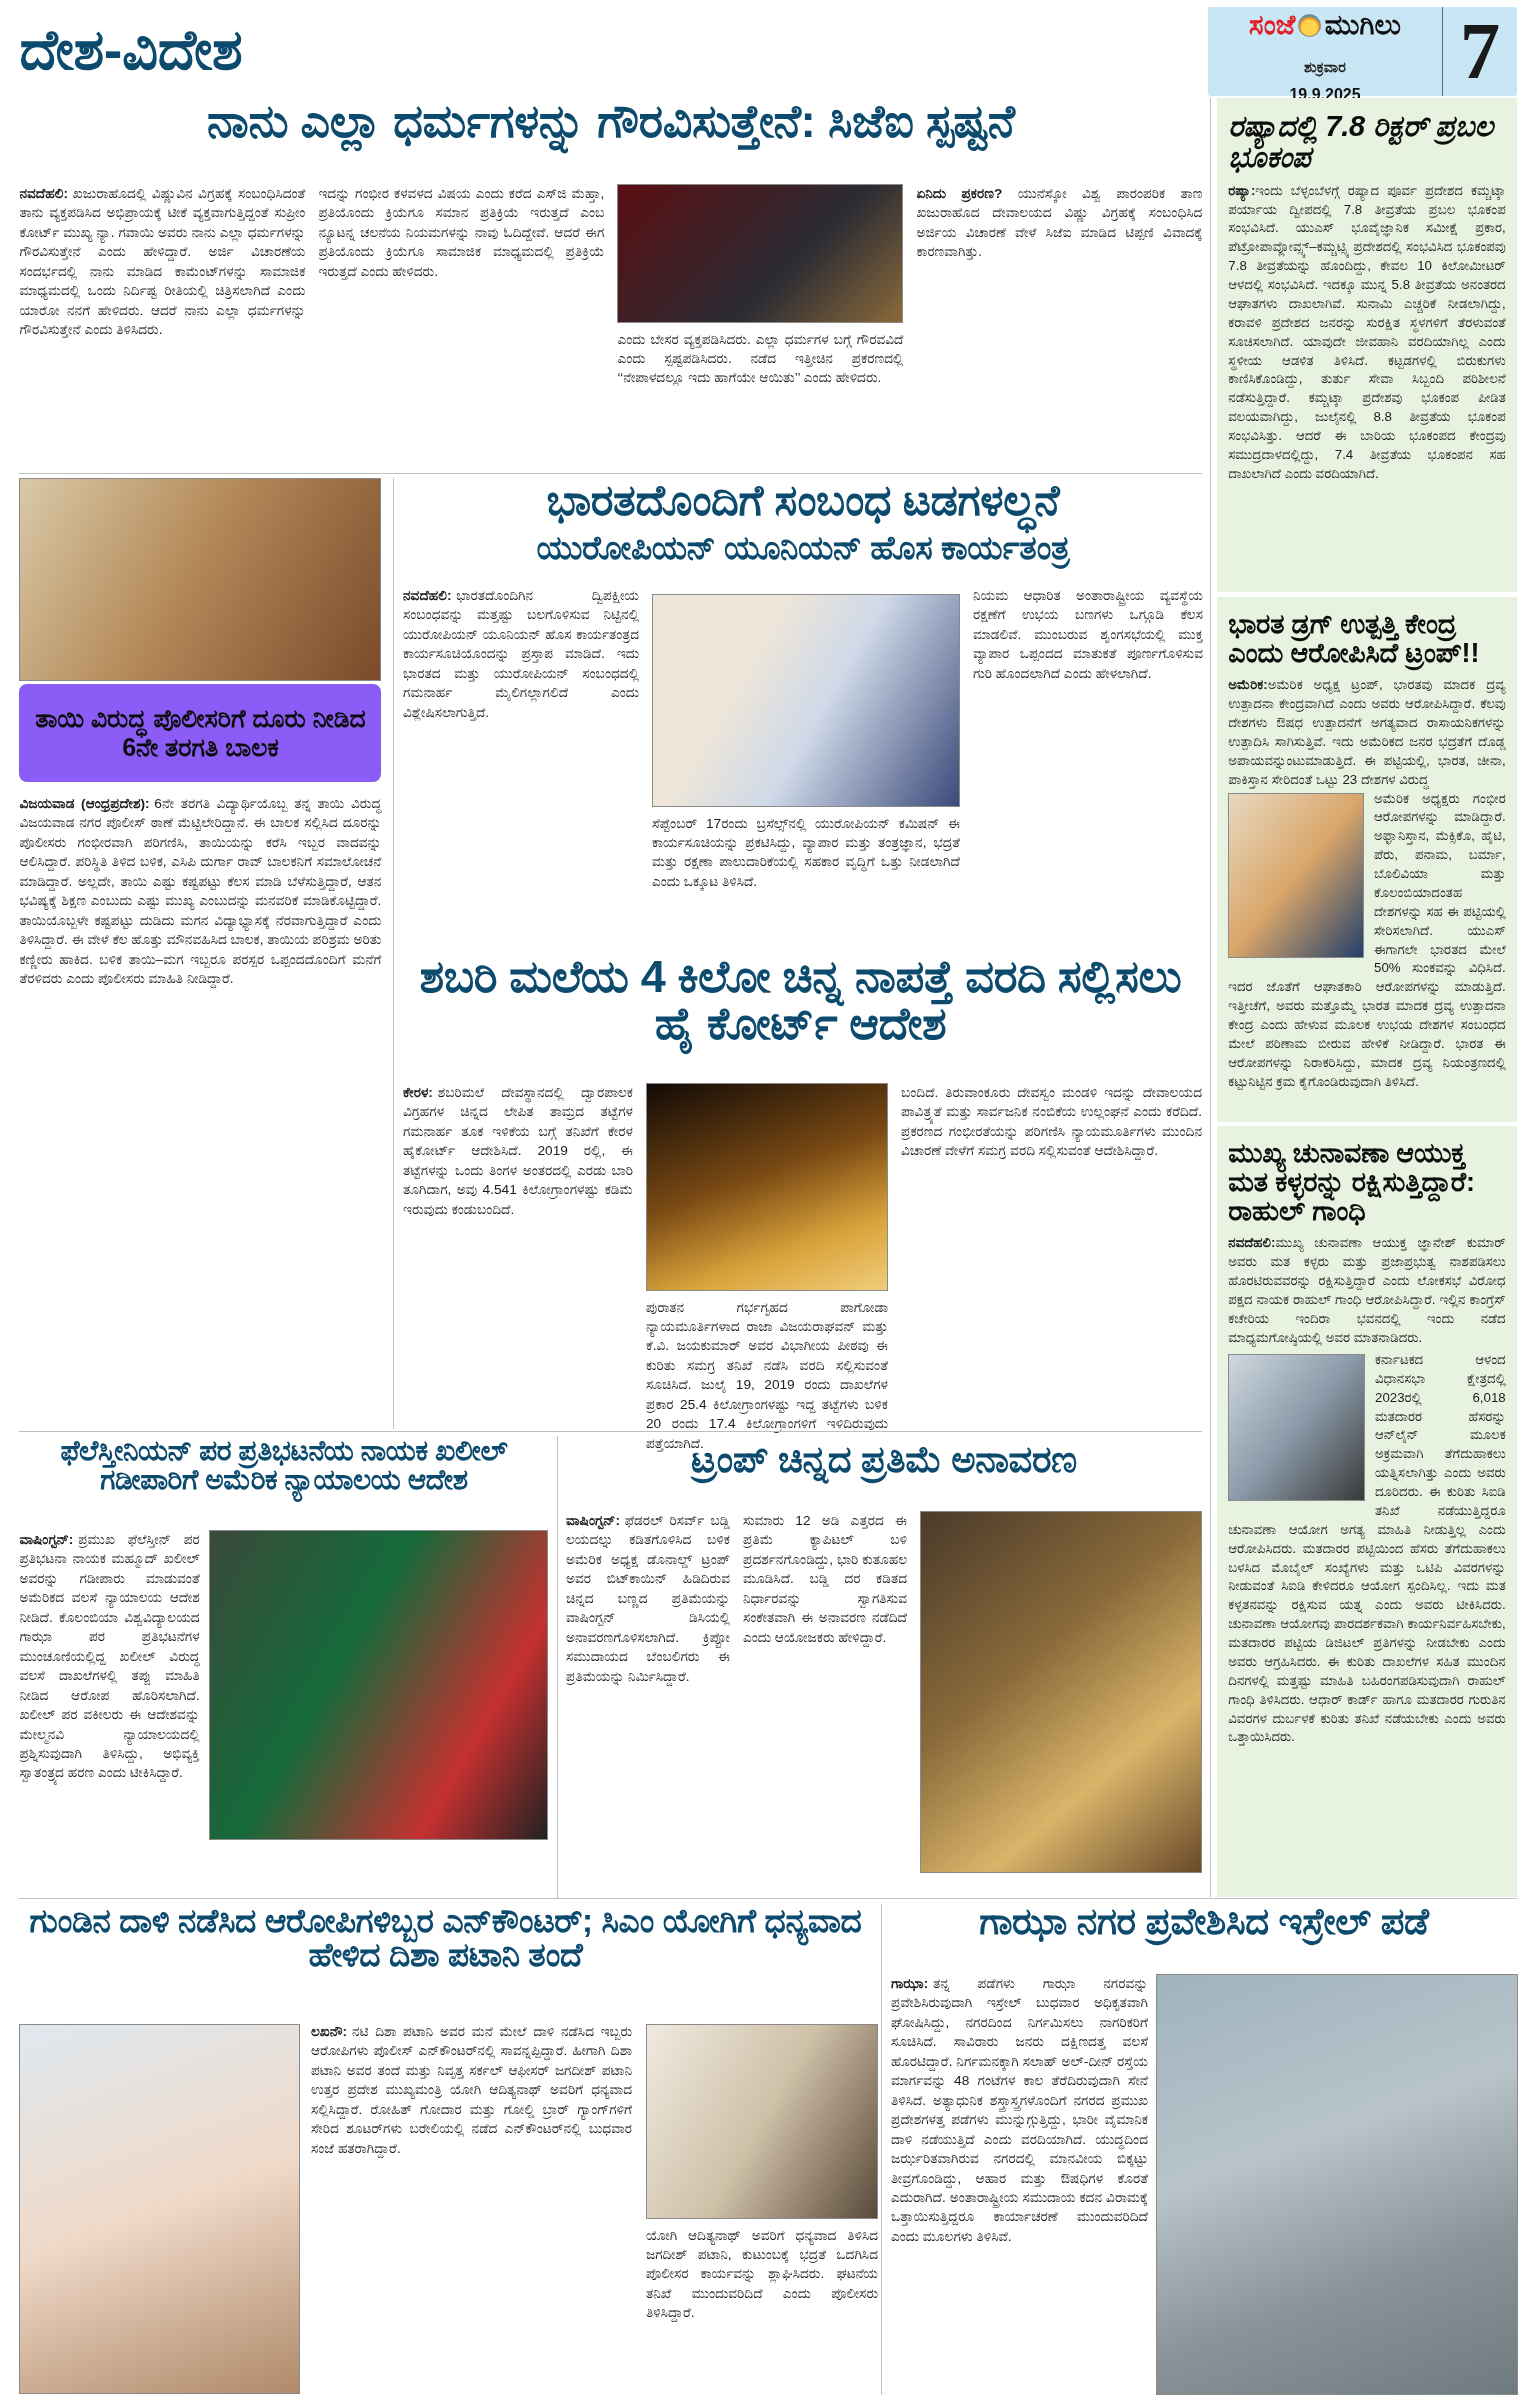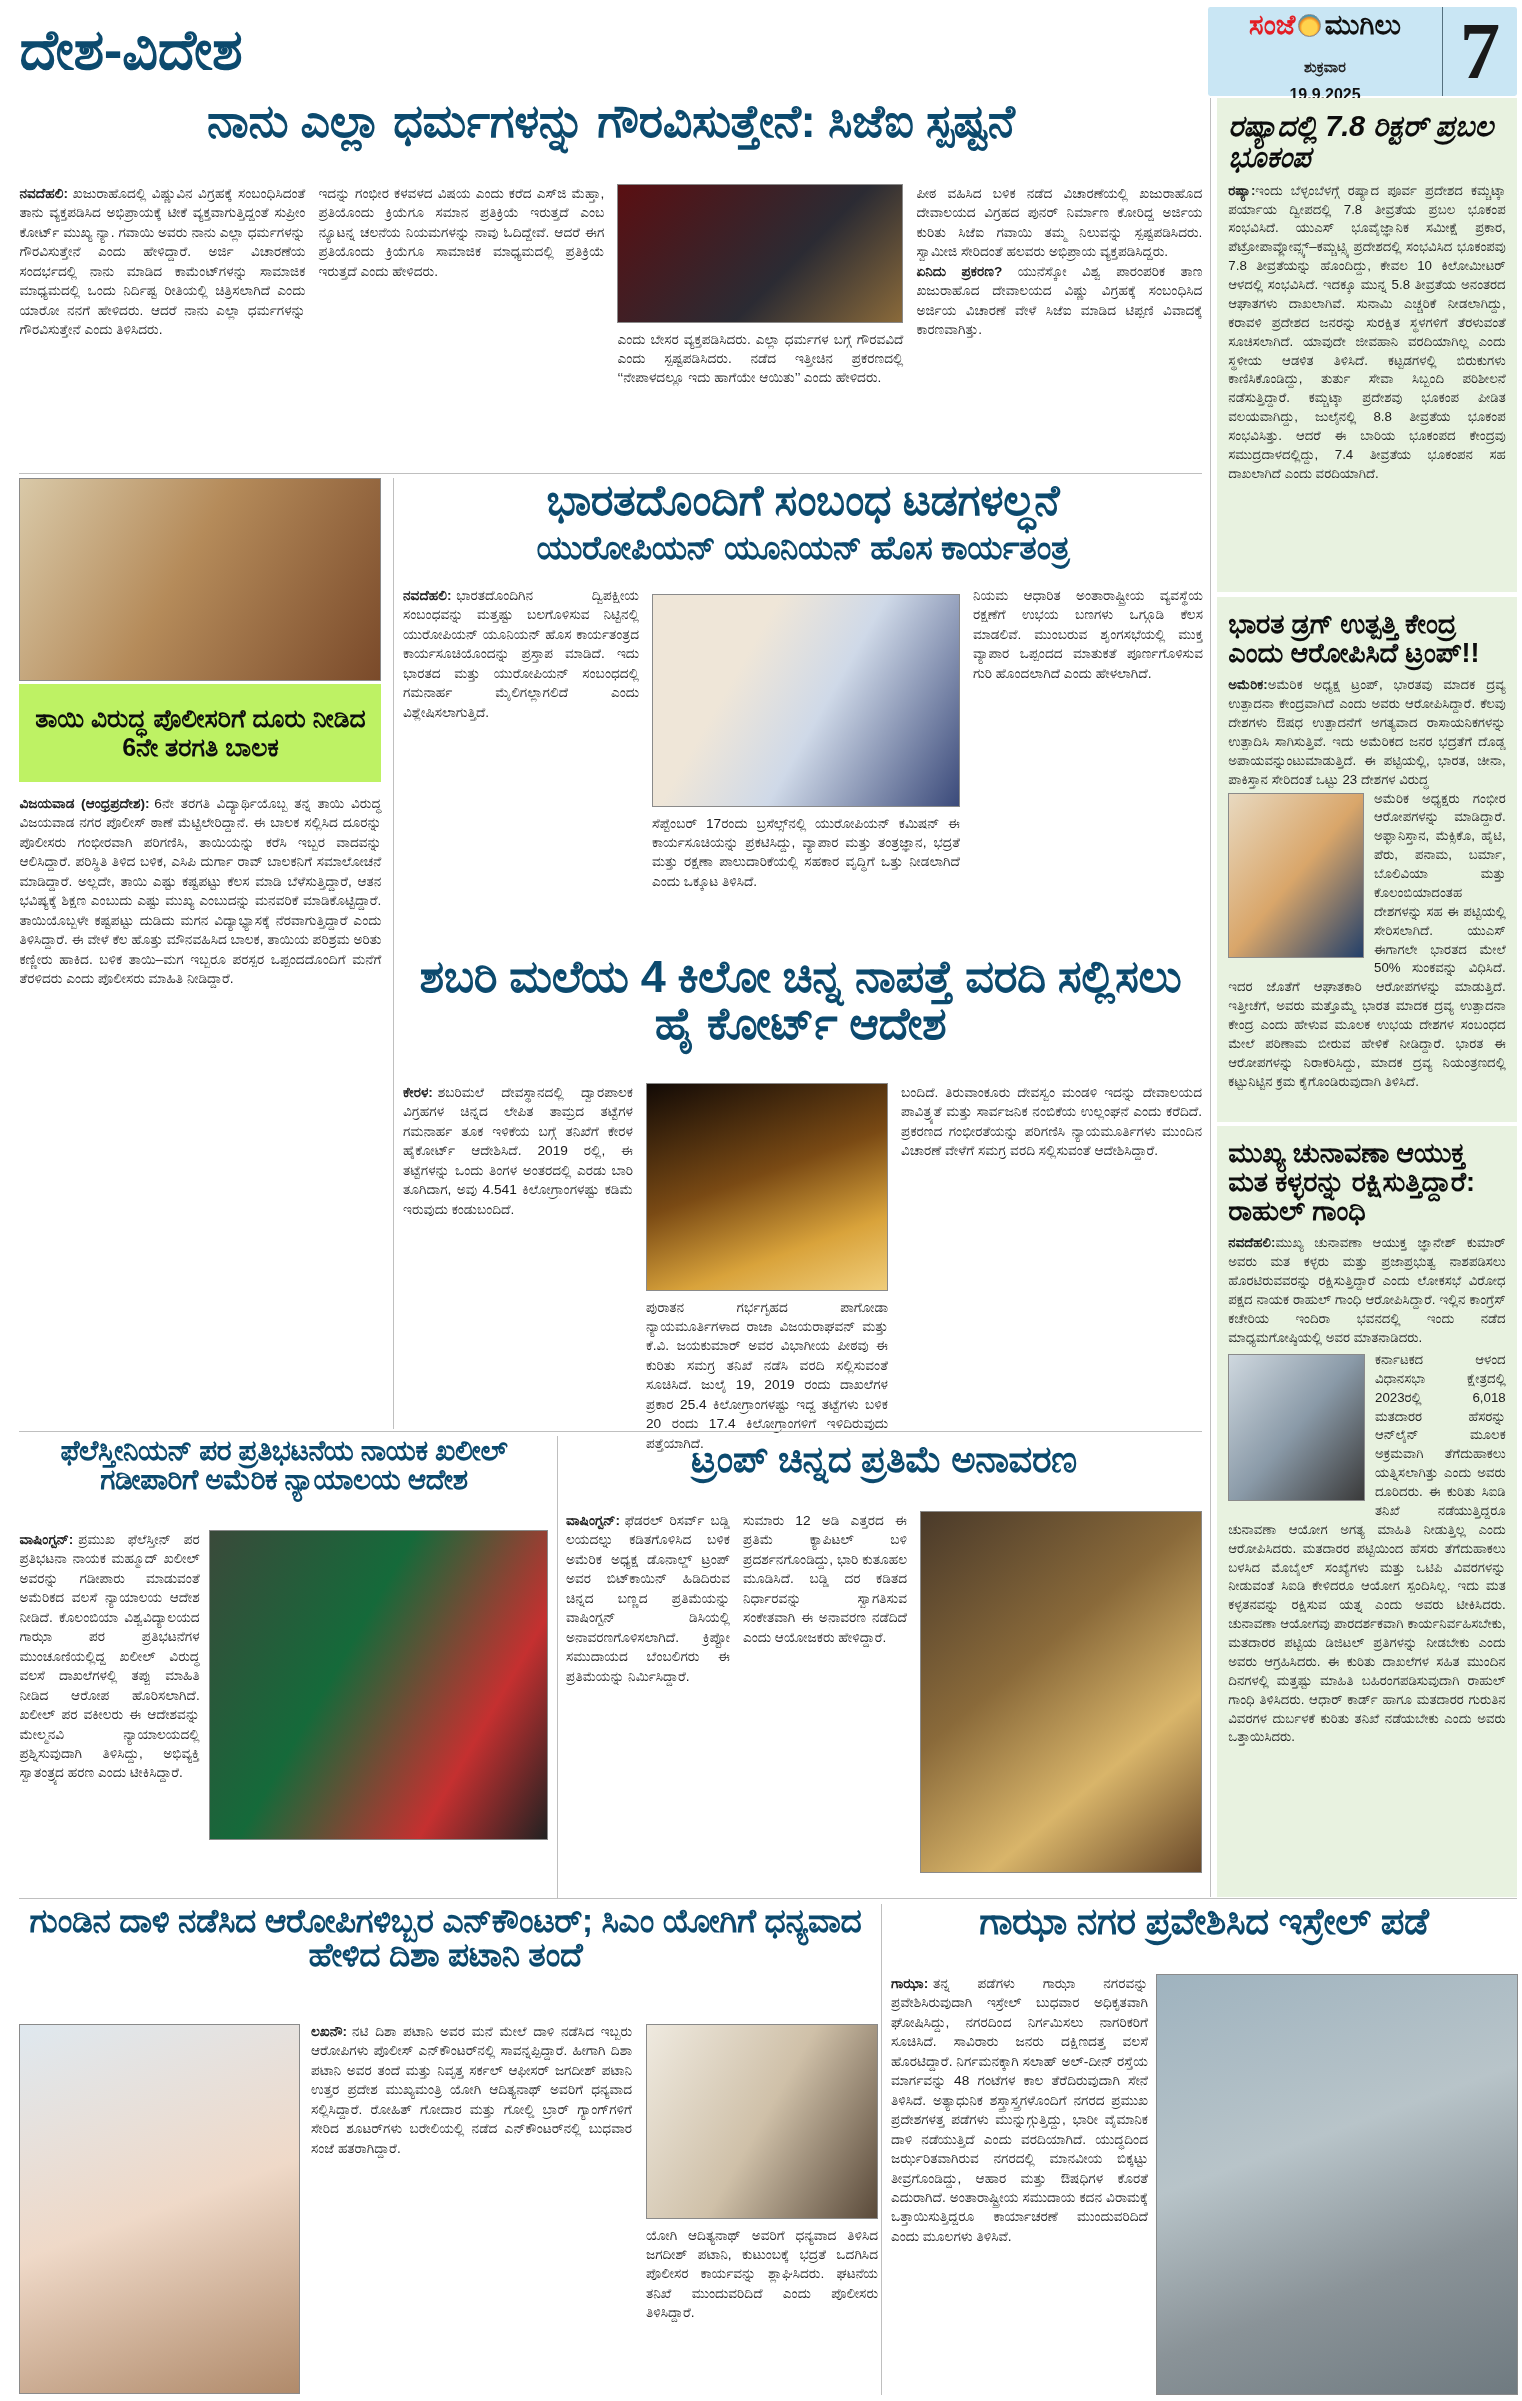--- a/index.html
+++ b/index.html
@@ -25,22 +25,22 @@
   .bluerule{width:86%;height:4.8px;border-radius:2.4px;background:linear-gradient(90deg,#0b7fc1,#36b5ec 50%,#0b7fc1);}
   .mast-day{font-size:14.5px;font-weight:700;color:#222;}
   .mast-date{font-size:16px;font-weight:700;color:#111;}
   #mast-num{width:74px;display:flex;align-items:center;justify-content:center;
      border-left:1.6px solid #55707e;font-family:"Liberation Serif","DejaVu Serif",serif;
      font-size:81px;font-weight:700;color:#1a1a1a;}
   
   .rail-sec{position:absolute;left:1217px;width:300px;background:#e8f2e0;box-sizing:border-box;padding:13px 11.3px;}
   .rail-hl{font-weight:800;font-size:27px;line-height:1.08;color:#0d0d0d;margin-bottom:8px;letter-spacing:-0.2px;}
   .rail-body{font-size:13.3px;line-height:1.42;text-align:justify;}
-  .graybox{background:#bef264;box-sizing:border-box;display:flex;align-items:center;justify-content:center;
-           font-weight:800;text-align:center;color:#0d0d0d;}
+  .graybox{background:#8b5cf6;box-sizing:border-box;display:flex;align-items:center;justify-content:center;
+           font-weight:800;text-align:center;color:#0d0d0d;border-radius:8px;}
   .colwrap{display:flex;gap:13px;}
   .colwrap > div{flex:1;}
   .subhead-inline{font-weight:800;}
   .floatright{float:right;margin:0 0 6.5px 9.7px;}
   .floatleft{float:left;margin:3.2px 9.7px 4.8px 0;}
   
   .ph-cji{background:linear-gradient(135deg,#5a0f12,#2b2b33 60%,#8a6a3a);}
   .ph-police{background:linear-gradient(120deg,#d9c9a8,#b58b5a 45%,#7a4a2a);}
   .ph-eu{background:linear-gradient(120deg,#efe6d8 0 30%,#cfd9e8 55%,#3b4a7a);}
   .ph-temple{background:linear-gradient(160deg,#120a06,#7a4a14 45%,#d9a33b 75%,#f0cd7a);}
@@ -80,21 +80,20 @@
   <div class="abs colwrap" style="left:19.4px;top:184px;width:1183px;height:287px;">
     <div class="body-txt">
       <b class="dl">ನವದೆಹಲಿ:</b><span>ಖಜುರಾಹೊದಲ್ಲಿ ವಿಷ್ಣುವಿನ ವಿಗ್ರಹಕ್ಕೆ ಸಂಬಂಧಿಸಿದಂತೆ ತಾನು ವ್ಯಕ್ತಪಡಿಸಿದ ಅಭಿಪ್ರಾಯಕ್ಕೆ ಟೀಕೆ ವ್ಯಕ್ತವಾಗುತ್ತಿದ್ದಂತೆ ಸುಪ್ರೀಂ ಕೋರ್ಟ್ ಮುಖ್ಯ ನ್ಯಾ. ಗವಾಯಿ ಅವರು ನಾನು ಎಲ್ಲಾ ಧರ್ಮಗಳನ್ನು ಗೌರವಿಸುತ್ತೇನೆ ಎಂದು ಹೇಳಿದ್ದಾರೆ. ಅರ್ಜಿ ವಿಚಾರಣೆಯ ಸಂದರ್ಭದಲ್ಲಿ ನಾನು ಮಾಡಿದ ಕಾಮೆಂಟ್‌ಗಳನ್ನು ಸಾಮಾಜಿಕ ಮಾಧ್ಯಮದಲ್ಲಿ ಒಂದು ನಿರ್ದಿಷ್ಟ ರೀತಿಯಲ್ಲಿ ಚಿತ್ರಿಸಲಾಗಿದೆ ಎಂದು ಯಾರೋ ನನಗೆ ಹೇಳಿದರು. ಆದರೆ ನಾನು ಎಲ್ಲಾ ಧರ್ಮಗಳನ್ನು ಗೌರವಿಸುತ್ತೇನೆ ಎಂದು ತಿಳಿಸಿದರು.</span>
     </div>
     <div class="body-txt"><span>ಇದನ್ನು ಗಂಭೀರ ಕಳವಳದ ವಿಷಯ ಎಂದು ಕರೆದ ಎಸ್‌ಜಿ ಮೆಹ್ತಾ, ಪ್ರತಿಯೊಂದು ಕ್ರಿಯೆಗೂ ಸಮಾನ ಪ್ರತಿಕ್ರಿಯೆ ಇರುತ್ತದೆ ಎಂಬ ನ್ಯೂಟನ್ನ ಚಲನೆಯ ನಿಯಮಗಳನ್ನು ನಾವು ಓದಿದ್ದೇವೆ. ಆದರೆ ಈಗ ಪ್ರತಿಯೊಂದು ಕ್ರಿಯೆಗೂ ಸಾಮಾಜಿಕ ಮಾಧ್ಯಮದಲ್ಲಿ ಪ್ರತಿಕ್ರಿಯೆ ಇರುತ್ತದೆ ಎಂದು ಹೇಳಿದರು.</span></div>
     <div>
       <div class="photo ph-cji" style="width:100%;height:139px;margin-bottom:6.5px;"></div>
       <div class="body-txt"><span>ಎಂದು ಬೇಸರ ವ್ಯಕ್ತಪಡಿಸಿದರು. ಎಲ್ಲಾ ಧರ್ಮಗಳ ಬಗ್ಗೆ ಗೌರವವಿದೆ ಎಂದು ಸ್ಪಷ್ಟಪಡಿಸಿದರು. ನಡೆದ ಇತ್ತೀಚಿನ ಪ್ರಕರಣದಲ್ಲಿ ‘‘ನೇಪಾಳದಲ್ಲೂ ಇದು ಹಾಗೆಯೇ ಆಯಿತು’’ ಎಂದು ಹೇಳಿದರು.</span></div>
     </div>
     <div class="body-txt">
-      <span>ಪೀಠ ವಹಿಸಿದ ಬಳಿಕ ನಡೆದ ವಿಚಾರಣೆಯಲ್ಲಿ ಖಜುರಾಹೊದ ದೇವಾಲಯದ ವಿಗ್ರಹದ ಪುನರ್ ನಿರ್ಮಾಣ ಕೋರಿದ್ದ ಅರ್ಜಿಯ ಕುರಿತು ಸಿಜೆಐ ಗವಾಯಿ ತಮ್ಮ ನಿಲುವನ್ನು ಸ್ಪಷ್ಟಪಡಿಸಿದರು. ಸ್ವಾಮೀಜಿ ಸೇರಿದಂತೆ ಹಲವರು ಅಭಿಪ್ರಾಯ ವ್ಯಕ್ತಪಡಿಸಿದ್ದರು.</span>
       <div><span class="subhead-inline">ಏನಿದು ಪ್ರಕರಣ?</span>
       <span>ಯುನೆಸ್ಕೋ ವಿಶ್ವ ಪಾರಂಪರಿಕ ತಾಣ ಖಜುರಾಹೊದ ದೇವಾಲಯದ ವಿಷ್ಣು ವಿಗ್ರಹಕ್ಕೆ ಸಂಬಂಧಿಸಿದ ಅರ್ಜಿಯ ವಿಚಾರಣೆ ವೇಳೆ ಸಿಜೆಐ ಮಾಡಿದ ಟಿಪ್ಪಣಿ ವಿವಾದಕ್ಕೆ ಕಾರಣವಾಗಿತ್ತು.</span></div>
     </div>
   </div>
 
   <div class="hrule" style="left:19.4px;top:473px;width:1183px;"></div>
 
   <div class="abs photo ph-police" style="left:19.4px;top:478px;width:362px;height:203px;"></div>
   <div class="abs graybox" style="left:19.4px;top:684px;width:362px;height:98px;font-size:25px;line-height:1.15;padding:4.8px 8px;">ತಾಯಿ ವಿರುದ್ಧ ಪೊಲೀಸರಿಗೆ ದೂರು ನೀಡಿದ 6ನೇ ತರಗತಿ ಬಾಲಕ</div>
   <div class="abs body-txt" style="left:19.4px;top:794px;width:362px;height:634px;">

